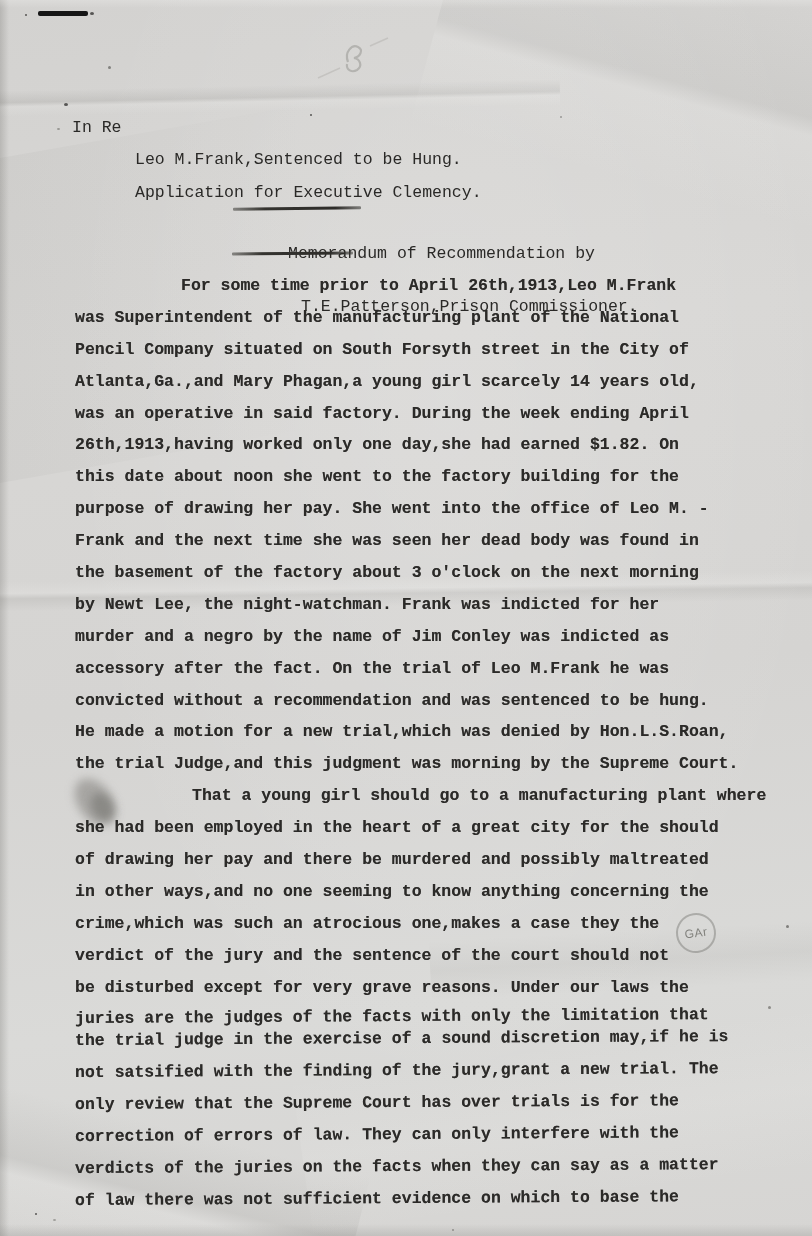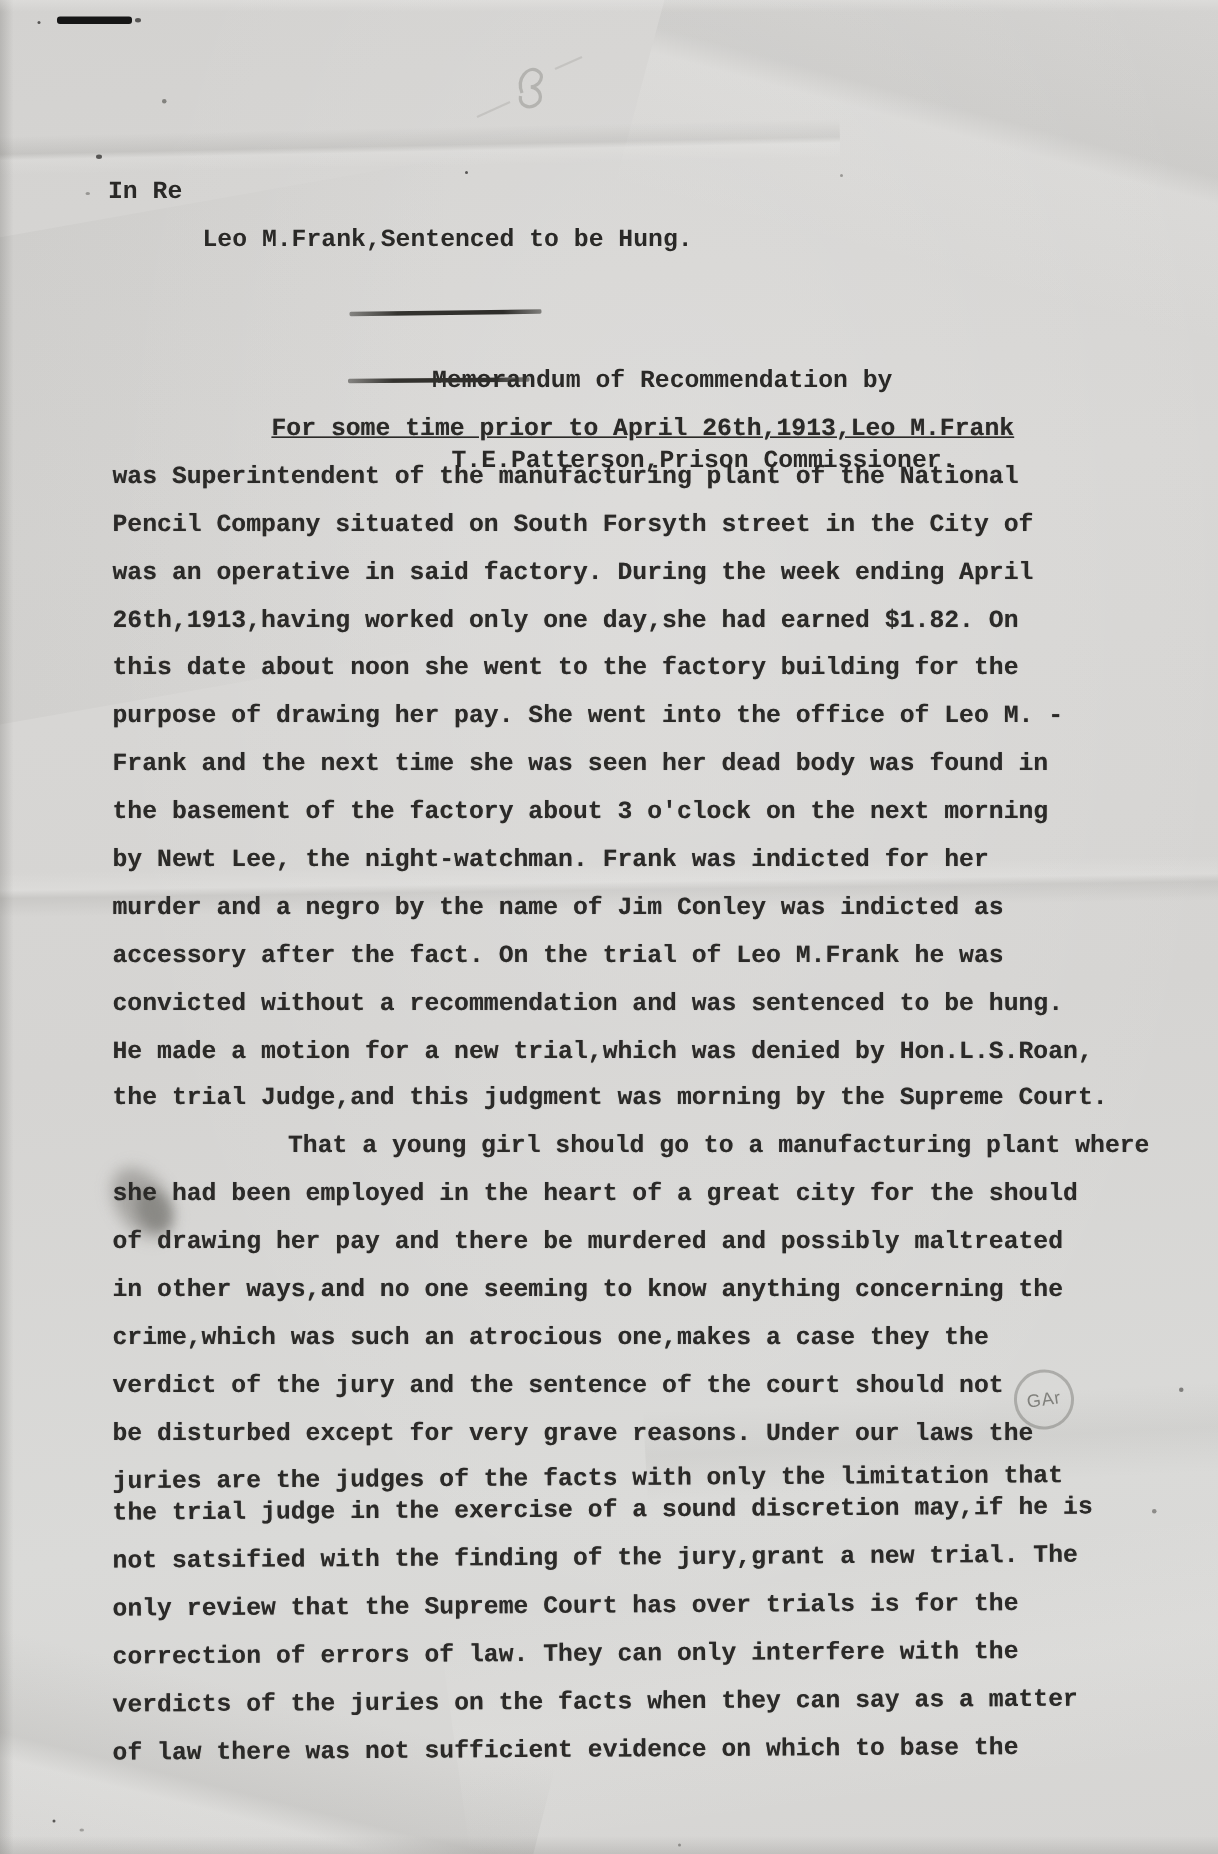--- a/index.html
+++ b/index.html
@@ -35,21 +35,21 @@
 
   .ink-dash{position:absolute;left:38px;top:11px;width:50px;height:5px;background:#161616;border-radius:2px;}
   .speck{position:absolute;border-radius:50%;background:rgba(55,54,52,0.8);}
   .smudge{position:absolute;left:78px;top:776px;width:34px;height:52px;border-radius:50%;
           background:rgba(108,107,103,0.45);filter:blur(5px);transform:rotate(-35deg);}
   .smudge2{position:absolute;left:92px;top:792px;width:22px;height:30px;border-radius:50%;
           background:rgba(96,95,91,0.4);filter:blur(4px);transform:rotate(-30deg);}
   .scribble{position:absolute;left:300px;top:30px;opacity:0.6;}
 
   
-  .typed{font-weight:bold;font-size:16.5px;white-space:pre;}
+  .typed{font-weight:normal;font-size:16.5px;white-space:pre;}
   .in-re{position:absolute;left:72px;top:118px;}
   .case-line{position:absolute;left:135px;top:150px;}
   .application-line{position:absolute;left:135px;top:183px;}
   .memo-block{position:absolute;left:288px;top:210px;line-height:17.5px;}
   .memo-line2{padding-left:13px;}
   .rule{position:absolute;height:3px;border-radius:1px;
         background:linear-gradient(90deg,rgba(52,51,47,0.5),#34332f 25%,#2e2d2a 80%,rgba(52,51,47,0.55));}
   .rule-top{left:233px;top:207px;width:128px;transform:rotate(-0.7deg);}
   .rule-bottom{left:232px;top:252px;width:121px;transform:rotate(-0.5deg);}
 
@@ -100,31 +100,33 @@
   <div class="smudge2"></div>
 
   <svg class="scribble" width="110" height="60" viewBox="0 0 110 60">
     <path d="M48,32 C44,22 52,14 58,17 C64,20 60,27 54,28 C60,29 63,36 57,40 C52,43 46,40 47,34" fill="none" stroke="#8f8e8a" stroke-width="2.2" opacity="0.8"></path>
     <path d="M18,48 L40,38" fill="none" stroke="#a3a29e" stroke-width="1.4" opacity="0.6"></path>
     <path d="M70,16 L88,8" fill="none" stroke="#a3a29e" stroke-width="1.4" opacity="0.6"></path>
   </svg>
 
   <div class="typed in-re">In Re</div>
   <div class="typed case-line">Leo M.Frank,Sentenced to be Hung.</div>
+  <div class="typed application-line">Application for Executive Clemency.</div>
   <div class="rule rule-top"></div>
   <div class="typed memo-block">
     <div>Memorandum of Recommendation by</div>
     <div class="memo-line2">T.E.Patterson,Prison Commissioner.</div>
   </div>
   <div class="rule rule-bottom"></div>
 
   <div class="body-text">
-      <div class="line" style="padding-left: 106px; text-decoration: underline;">For some time prior to April 26th,1913,Leo M.Frank</div>
+      <div class="line" style="padding-left: 106px;">For some time prior to April 26th,1913,Leo M.Frank</div>
       <div class="line">was Superintendent of the manufacturing plant of the National</div>
       <div class="line">Pencil Company situated on South Forsyth street in the City of</div>
+      <div class="line">Atlanta,Ga.,and Mary Phagan,a young girl scarcely 14 years old,</div>
       <div class="line">was an operative in said factory. During the week ending April</div>
       <div class="line">26th,1913,having worked only one day,she had earned $1.82. On</div>
       <div class="line">this date about noon she went to the factory building for the</div>
       <div class="line">purpose of drawing her pay. She went into the office of Leo M. -</div>
       <div class="line">Frank and the next time she was seen her dead body was found in</div>
       <div class="line">the basement of the factory about 3 o'clock on the next morning</div>
       <div class="line">by Newt Lee, the night-watchman. Frank was indicted for her</div>
       <div class="line">murder and a negro by the name of Jim Conley was indicted as</div>
       <div class="line">accessory after the fact. On the trial of Leo M.Frank he was</div>
       <div class="line">convicted without a recommendation and was sentenced to be hung.</div>

